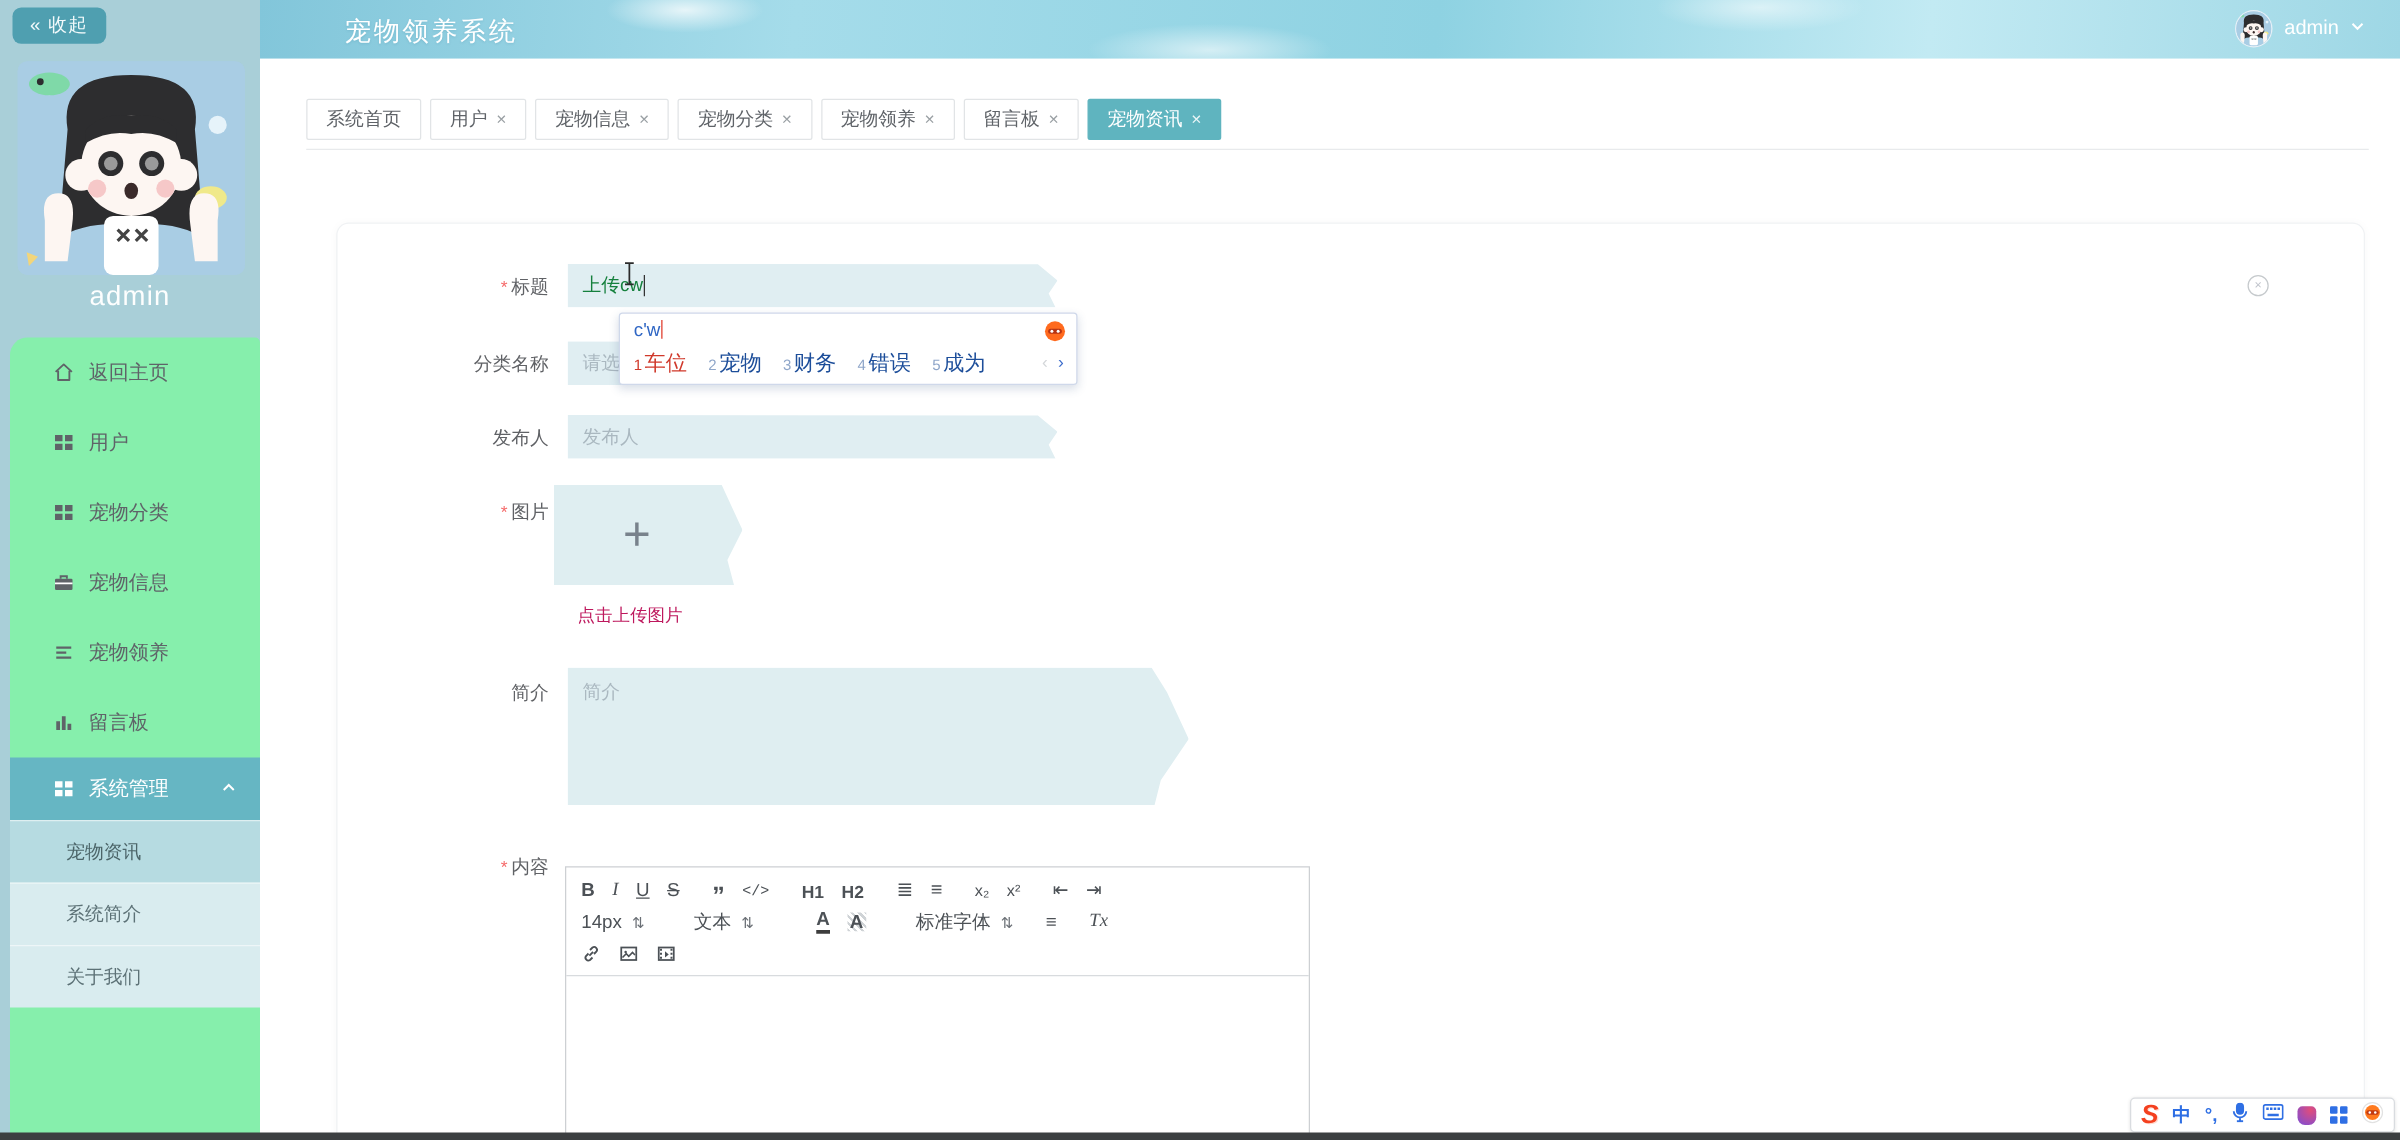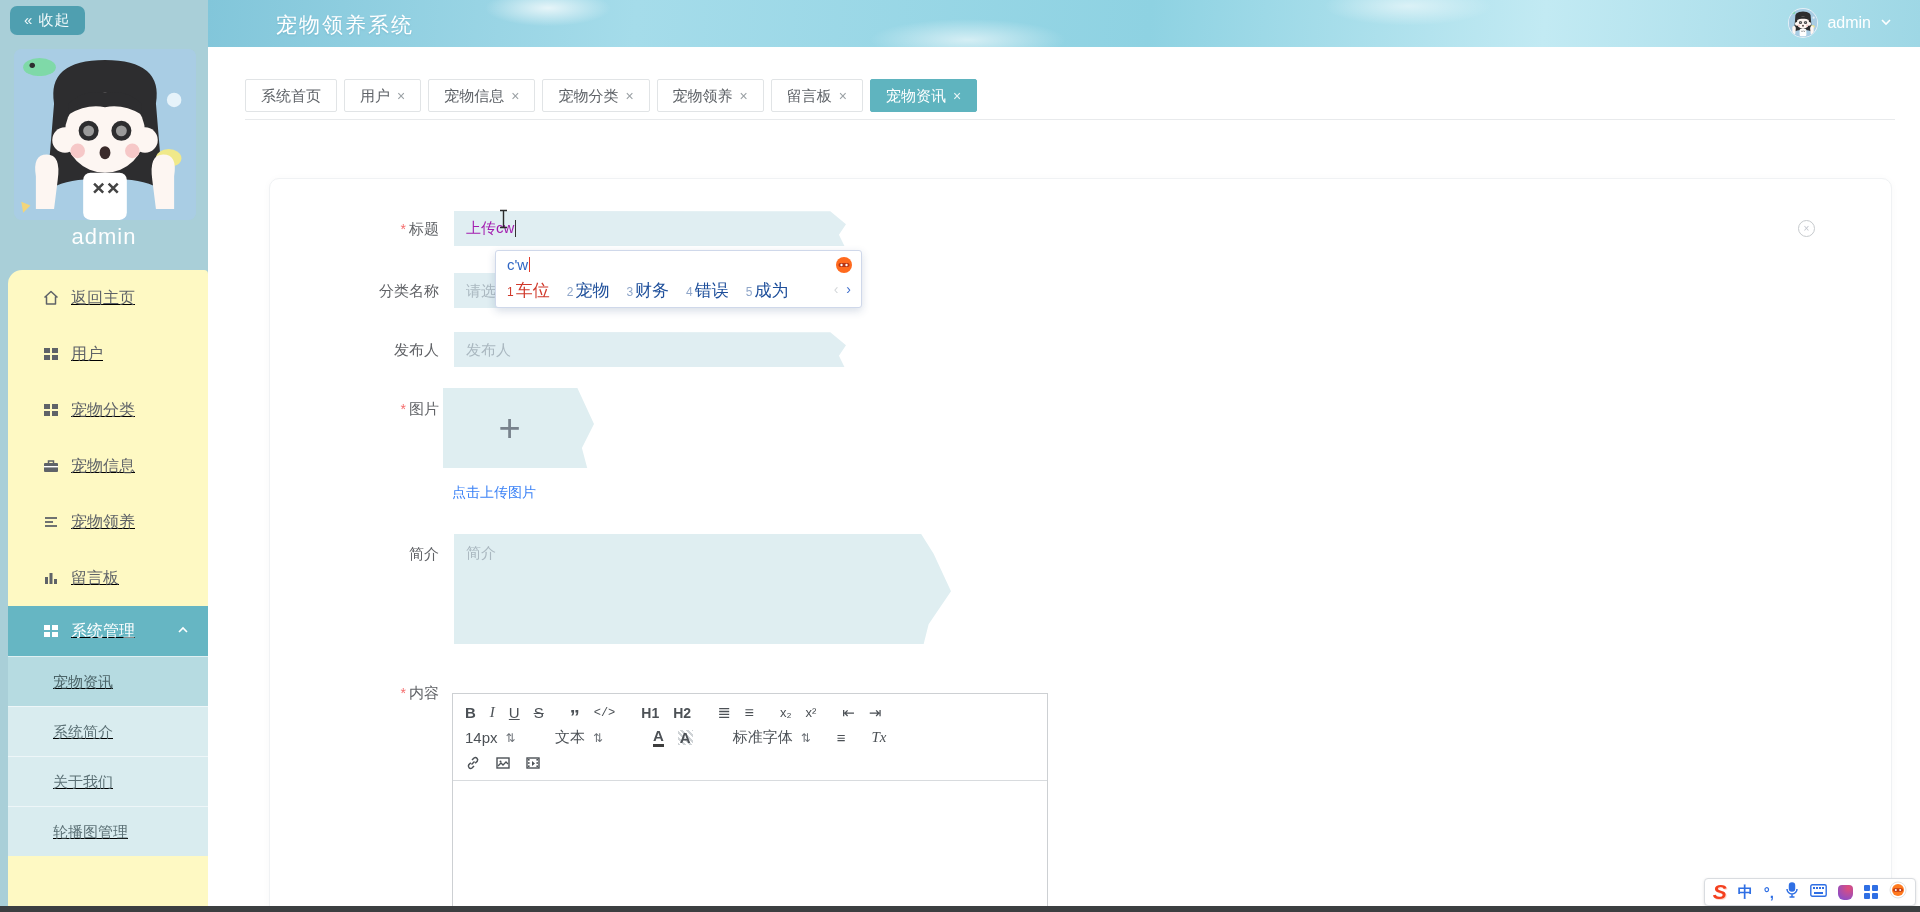--- a/index.html
+++ b/index.html
@@ -8,21 +8,21 @@
 
   
   #sidebar { position:absolute; left:0; top:0; width:208px; height:912px; background:#a9cfd8; }
   #collapse-btn { position:absolute; left:10px; top:6px; padding:5px 14px; background:#4f9fb0;
     color:#f2fafb; font-size:15px; border-radius:7px; cursor:pointer; letter-spacing:1px; }
   #side-avatar { position:absolute; left:14px; top:49px; width:182px; height:171px;
     border-radius:8px; overflow:hidden; background:#a9cde4; }
   #side-username { position:absolute; left:0; top:224px; width:208px; text-align:center;
     color:#fdfefe; font-size:22px; letter-spacing:1px; }
   #menu-panel { position:absolute; left:8px; top:270px; width:200px; height:642px;
-    background:#fef9c3; border-radius:14px 4px 0 0;text-decoration:underline; }
+    background:#86efac; border-radius:14px 4px 0 0; }
   .menu-item { height:56px; display:flex; align-items:center; color:#5f6368; font-size:16px;
     cursor:pointer; padding-left:33px; }
   .menu-item .mi-icon { width:20px; height:20px; margin-right:10px; display:inline-flex; }
   .menu-item.sys { background:#66b6c3; color:#ffffff; height:50px; position:relative; }
   .menu-item.sys .chev { position:absolute; right:18px; top:17px; }
   #submenu { background:#d9ecef; }
   .submenu-item { height:50px; line-height:50px; padding-left:45px; font-size:15px;
     color:#5c7176; cursor:pointer; border-top:1px solid rgba(255,255,255,.55); }
   .submenu-item.active { background:#b6dbe1; color:#4c6569; }
 
@@ -51,38 +51,38 @@
   .tab.active .tab-close { color:#eaf6f7; }
   #tab-divider { position:absolute; left:37px; top:72px; width:1650px; height:1px; background:#e8eaec; }
 
   #card { position:absolute; left:61px; top:131px; width:1623px; height:800px; background:#fff;
     border:1px solid #f0f2f4; border-radius:10px; box-shadow:0 1px 8px rgba(0,0,0,.03); }
 
   .form-label { position:absolute; left:0; width:169px; text-align:right; font-size:15px;
     color:#606266; }
   .req { color:#f56c6c; margin-right:3px; font-size:14px; }
   .sk-field { position:absolute; left:184px; height:35px; background:#e0eef2; border:none;
-    outline:none; font-size:15px; color:#a21caf; padding:0 12px; display:flex; align-items:center;
+    outline:none; font-size:15px; color:#15803d; padding:0 12px; display:flex; align-items:center;
     clip-path:polygon(0 0, 96% 1%, 100% 38%, 98.2% 68%, 99.6% 100%, 0 100%); }
   input.sk-field { display:block; line-height:35px; }
   .ph { color:#aab8c0; }
   input::placeholder { color:#aab8c0; opacity:1; }
   .caret { display:inline-block; width:1px; height:17px; background:#333; margin-left:1px;
     vertical-align:-3px; }
 
   #clear-icon { position:absolute; left:1528px; top:41px; width:17px; height:17px;
     border:1px solid #c6cacd; border-radius:50%; color:#c0c4cc; font-size:10px; line-height:15px;
     text-align:center; cursor:pointer; }
 
   #upload-box { position:absolute; left:173px; top:209px; width:151px; height:80px;
     background:#dfeef1; cursor:pointer;
     clip-path:polygon(0 0, 89% 0, 100% 45%, 92% 75%, 95.5% 100%, 0 100%);
     display:flex; align-items:center; justify-content:center; }
   #upload-plus { font-size:38px; font-weight:200; color:#78828c; margin-right:18px; }
-  #upload-hint { position:absolute; left:182px; top:305px; font-size:14px; color:#3b82f6; }
+  #upload-hint { position:absolute; left:192px; top:305px; font-size:14px; color:#be185d; }
 
   #intro-box { position:absolute; left:184px; top:355px; width:497px; height:110px;
     background:#dfeef1; padding:10px 12px; font-size:15px;
     clip-path:polygon(0 0, 94% 0, 96.5% 18%, 100% 52%, 95.5% 82%, 94.5% 100%, 0 100%); }
 
   
   #editor { position:absolute; left:182px; top:514px; width:596px; height:396px;
     border:1px solid #cdd0d3; background:#fff; }
   #editor-toolbar { border-bottom:1px solid #d8dbde; padding:6px 12px 5px; }
   .tb-row { display:flex; align-items:center; height:25px; color:#4c5156; font-size:15px; }
@@ -262,21 +262,20 @@
       <span class="chev">
         <svg width="14" height="14" viewBox="0 0 14 14">
             <path d="M3 9 L7 5 L11 9" fill="none" stroke="#fff" stroke-width="1.6"></path>
           </svg>
       </span>
     </div>
     <div id="submenu">
       <div class="submenu-item active">宠物资讯</div>
       <div class="submenu-item">系统简介</div>
       <div class="submenu-item">关于我们</div>
-      <div class="submenu-item">轮播图管理</div>
     </div>
   </div>
 </div>
 
 <div id="header">
   <div id="header-title">宠物领养系统</div>
   <div id="header-user">
     <div id="header-avatar">
       <svg width="28" height="28" viewBox="0 0 100 94">
           <use href="#avatar-art"></use>

